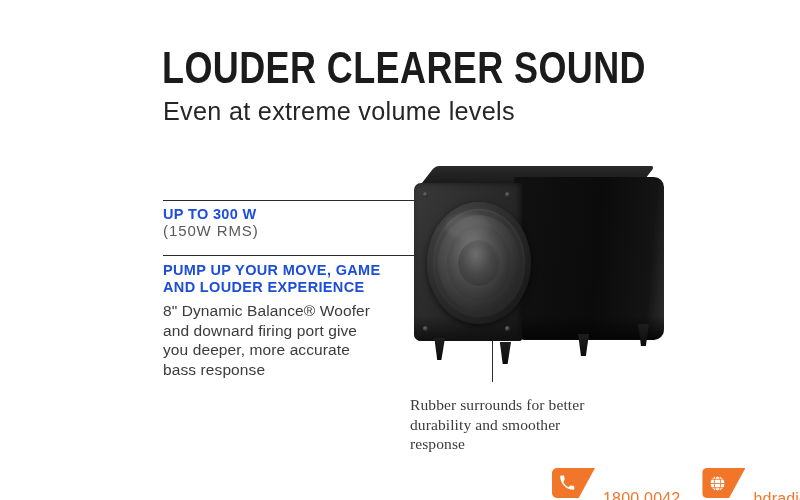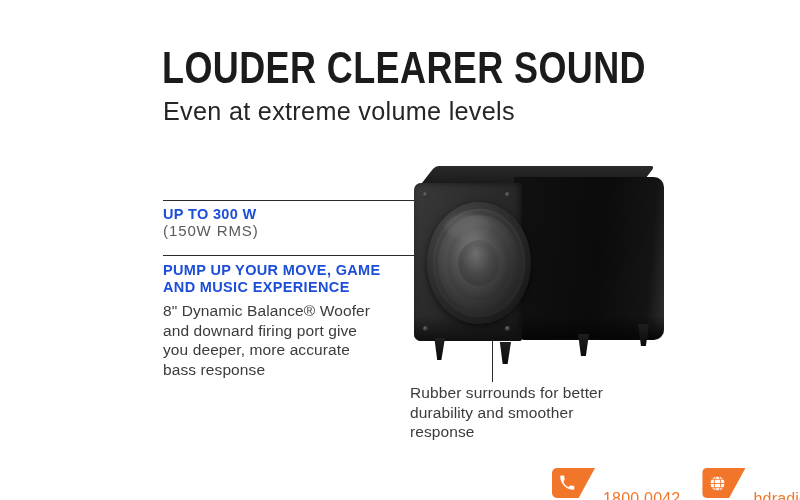--- a/index.html
+++ b/index.html
@@ -91,21 +91,22 @@
     left: 163px;
     top: 255px;
     width: 218px;
   }
   #callout-rubber {
     left: 410px;
     top: 383px;
     width: 200px;
   }
   #callout-rubber .body {
-    margin-top: 0;
+    margin-top: 12px;
+    font-family: Liberation Serif, serif;
   }
 
   
   .leader {
     position: absolute;
     background: #2b2b2b;
   }
   #leader-power {
     left: 163px;
     top: 200px;
@@ -308,21 +309,21 @@
   <div class="leader" id="leader-experience"></div>
   <div class="leader" id="leader-rubber"></div>
 
   <div class="callout" id="callout-power">
     <h3>UP TO 300 W</h3>
     <p class="sub">(150W RMS)</p>
   </div>
 
   <div class="callout" id="callout-experience">
     <div class="rule"></div>
-    <h3>PUMP UP YOUR MOVE, GAME AND MUSIC EXPERIENCE</h3>
+    <h3>PUMP UP YOUR MOVE, GAME AND LOUDER EXPERIENCE</h3>
     <p class="body">8" Dynamic Balance® Woofer and downard firing port give you deeper, more accurate bass response</p>
   </div>
 
   <div class="callout" id="callout-rubber">
     <p class="body">Rubber surrounds for better durability and smoother response</p>
   </div>
 
   <div class="speaker">
     <div class="cab-top"></div>
     <div class="cab-side"></div>

